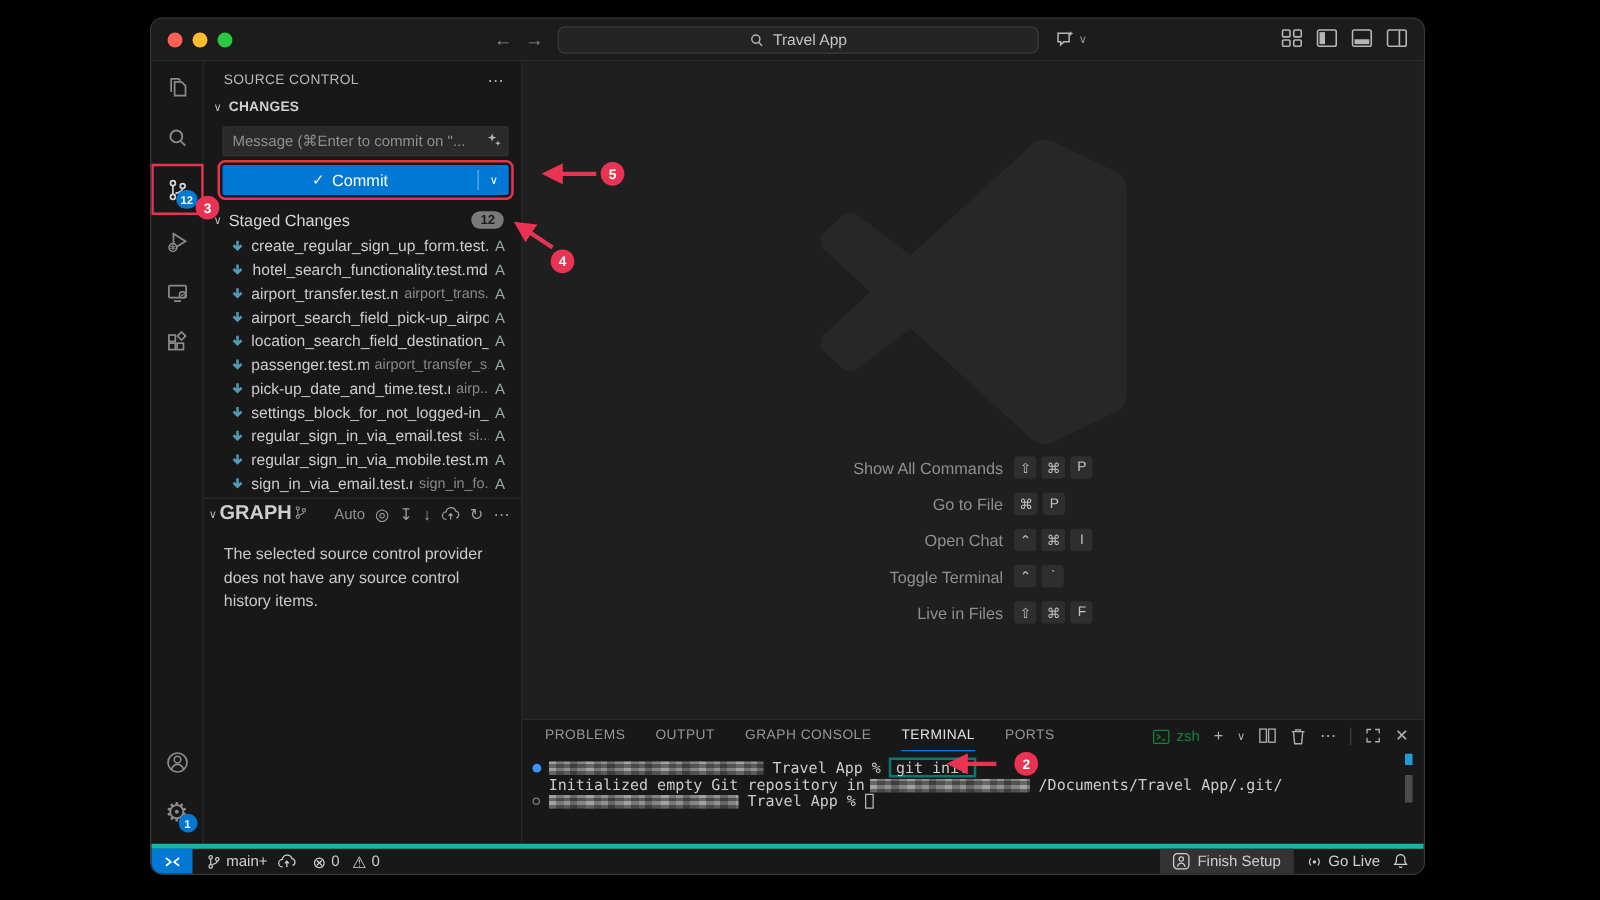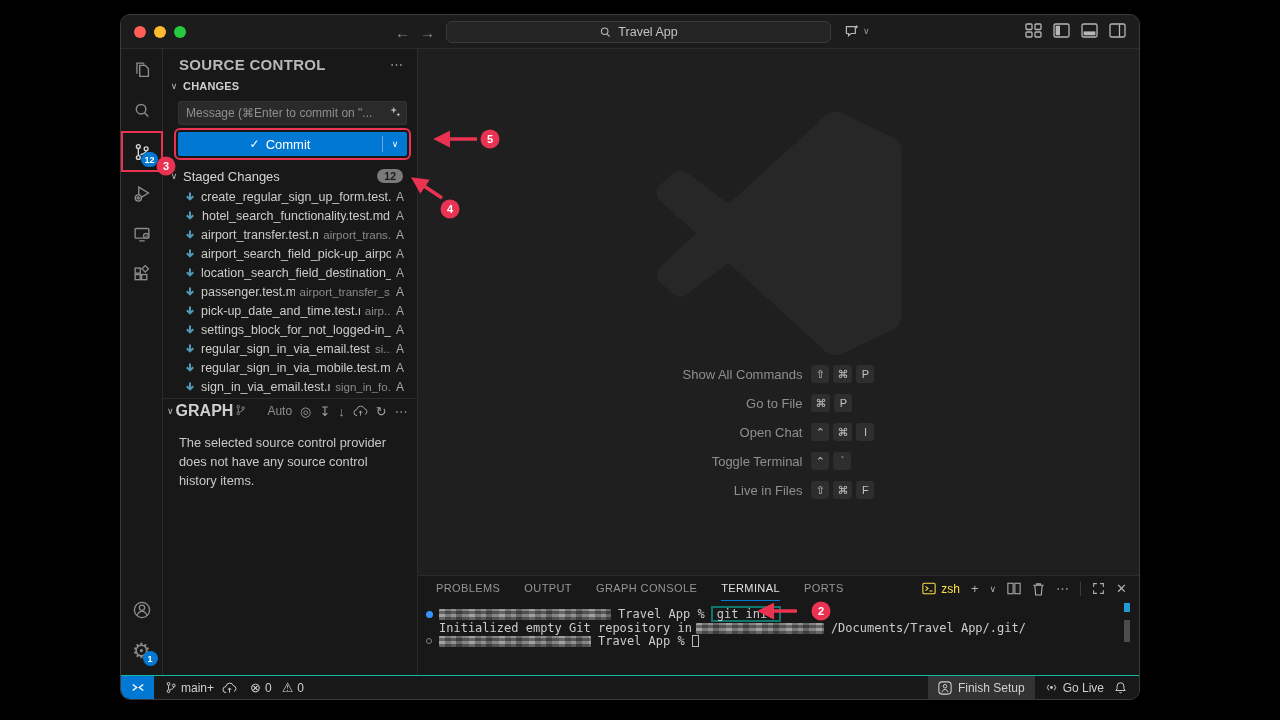--- a/index.html
+++ b/index.html
@@ -50,21 +50,21 @@
   .act-badge { position:absolute; right:5px; bottom:5px; min-width:15px; height:15px; border-radius:8px;
     background:#0078d4; color:#fff; font-size:9px; font-weight:bold;
     display:flex; align-items:center; justify-content:center; padding:0 3px; }
   .act-spacer { flex:1; }
   .gear-glyph { font-size:21px; line-height:1; }
 
   
   .sidebar { position:absolute; left:42px; top:34px; width:255px; bottom:24px;
     background:#181818; border-right:1px solid #2b2b2b; font-size:13px; color:#ccc; }
   .sb-header { height:26px; display:flex; align-items:center; padding:4px 14px 0 16px; }
-  .sb-title { font-size:15px; color:#b8b8b8; letter-spacing:.3px; flex:1;font-weight:bold; }
+  .sb-title { font-size:11px; color:#b8b8b8; letter-spacing:.3px; flex:1; }
   .sb-more { color:#b0b0b0; font-size:13px; }
   .section-row { height:22px; display:flex; align-items:center; padding:0 14px 0 4px; gap:2px; }
   .chev-small { font-size:9px; color:#bdbdbd; width:14px; text-align:center; }
   .section-label { font-size:11px; font-weight:bold; color:#cfcfcf; letter-spacing:.2px; }
   .msg-wrap { position:relative; margin:4px 10px 0 15px; }
   .msg-input { width:100%; height:24px; background:#2a2a2a; border:1px solid #333;
     border-radius:2px; color:#989898; font-size:12px; padding:0 24px 0 7px;
     font-family:"Liberation Sans",sans-serif; outline:none; }
   .msg-input::placeholder { color:#8f8f8f; }
   .sparkle { position:absolute; right:5px; top:4px; color:#b5b5b5; }
@@ -104,21 +104,21 @@
     color:#c2c2c2; font-size:11px; display:flex; align-items:center; justify-content:center; }
 
   
   .panel { position:absolute; left:297px; right:0; bottom:24px; height:100px;
     background:#181818; border-top:1px solid #2b2b2b; }
   .panel-tabs { position:absolute; left:18px; top:0; height:25px; display:flex; gap:24px; align-items:center; }
   .ptab { font-size:11px; color:#969696; letter-spacing:.4px; height:100%; display:flex; align-items:center;
     border-bottom:1.5px solid transparent; cursor:pointer; }
   .ptab.active { color:#e2e2e2; border-bottom-color:#0078d4; }
   .panel-toolbar { position:absolute; right:12px; top:0; height:25px; display:flex; align-items:center; gap:11px; color:#b0b0b0; }
-  .shell-chip { display:flex; align-items:center; gap:5px; font-size:12px; color:#fde047; }
+  .shell-chip { display:flex; align-items:flex-end; gap:5px; font-size:12px; color:#15803d; }
   .tb-glyph { font-size:13px; }
   .tb-sep { width:1px; height:14px; background:#3d3d3d; }
   .term-body { position:absolute; left:8px; top:30px; right:20px;
     font-family:"DejaVu Sans Mono", monospace; font-size:12px; line-height:12.4px; color:#cccccc; }
   .tline { white-space:nowrap; display:flex; align-items:center; }
   .tgutter { width:13px; display:flex; align-items:center; }
   .tdot { width:7px; height:7px; border-radius:50%; }
   .tdot.filled { background:#3794ff; }
   .tdot.hollow { border:1px solid #7d7d7d; width:6px; height:6px; }
   .redact { display:inline-block; height:11px; border-radius:1px; margin-right:7px; vertical-align:middle;
@@ -128,21 +128,21 @@
   }
   .redact.w1 { width:172px; } .redact.w2 { width:128px; margin-left:4px; } .redact.w3 { width:152px; }
   .tcmd { border:2px solid #0f766e; padding:0px 4px; margin-left:6px; }
   .tcursor { display:inline-block; width:7px; height:12px; border:1px solid #b9b9b9; margin-left:7px; }
   .indent { padding-left:13px; }
   .term-deco { position:absolute; right:9px; top:27px; width:6px; height:9px; background:#1f9cd1; }
   .term-thumb { position:absolute; right:9px; top:44px; width:6px; height:22px; background:rgba(140,140,140,.45); }
 
   
   .statusbar { position:absolute; left:0; right:0; bottom:0; height:24px; background:#181818;
-    border-top:1px solid #14b8a6; display:flex; align-items:center; font-size:12px; color:#cfcfcf; }
+    border-top:4px solid #14b8a6; display:flex; align-items:center; font-size:12px; color:#cfcfcf; }
   .remote-ind { width:33px; height:100%; background:#0078d4; color:#fff; display:flex;
     align-items:center; justify-content:center; border-bottom-left-radius:9px; }
   .sb-left { display:flex; align-items:center; gap:13px; padding-left:11px; }
   .sb-group { display:flex; align-items:center; gap:4px; }
   .sb-right { margin-left:auto; display:flex; align-items:center; height:100%; gap:10px; padding-right:12px; }
   .finish-chip { height:100%; background:#333; display:flex; align-items:center; gap:6px; padding:0 10px;margin-left:16px; }
   .golive { display:flex; align-items:center; gap:5px; }
   .glyph13 { font-size:13px; }
 
   

